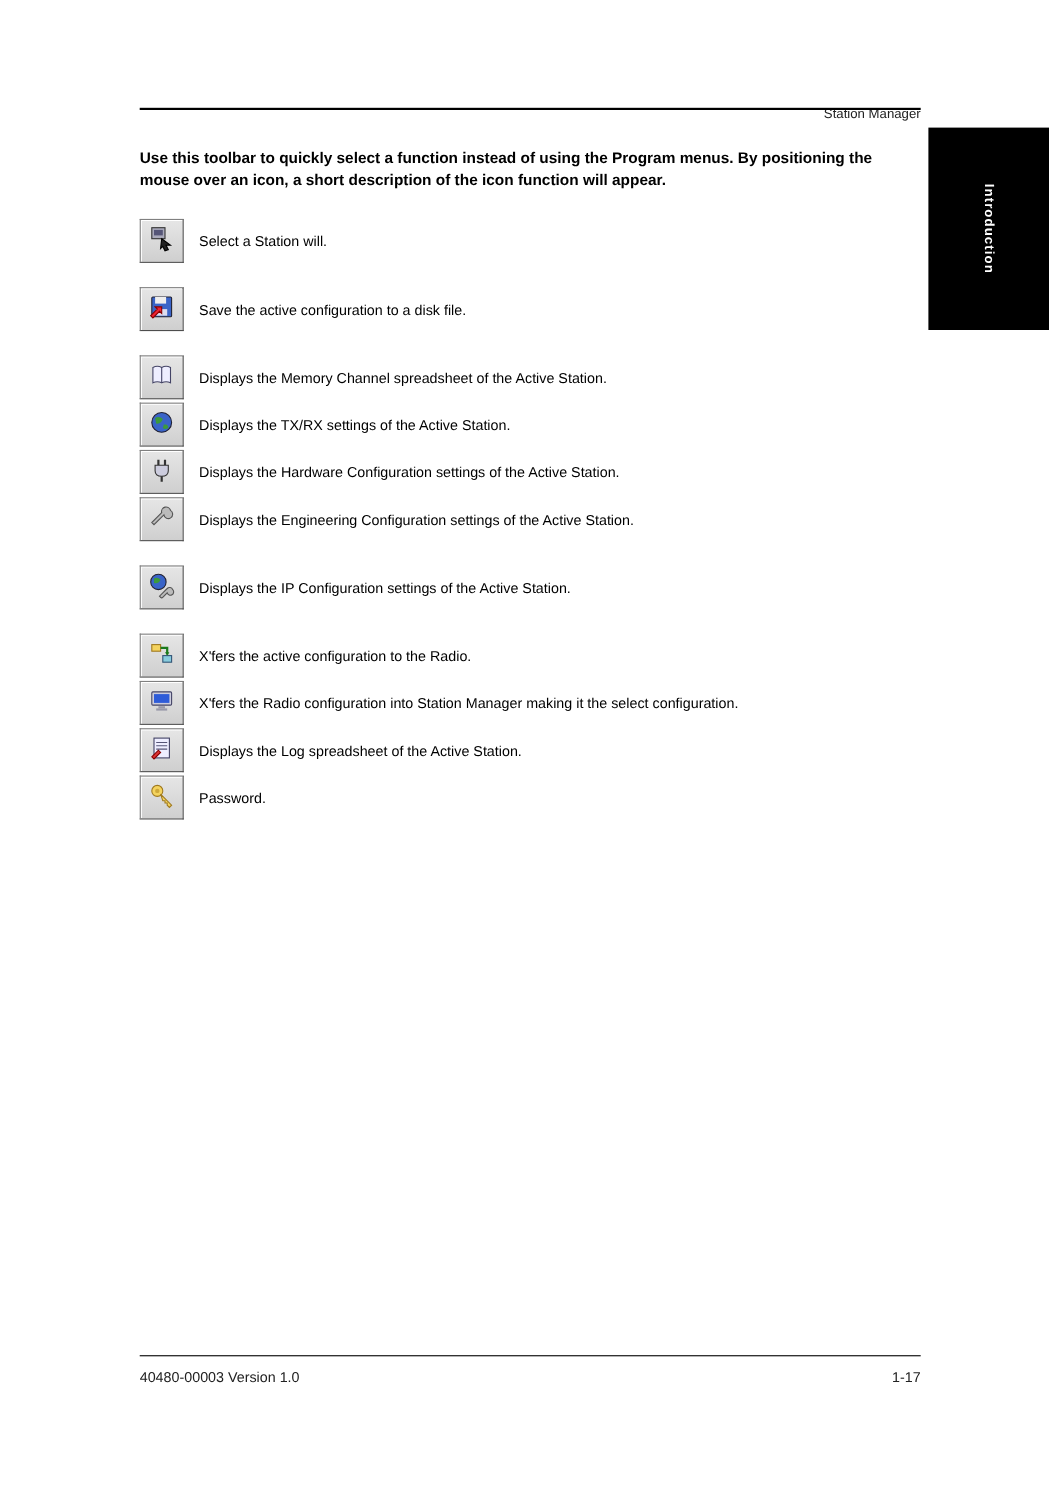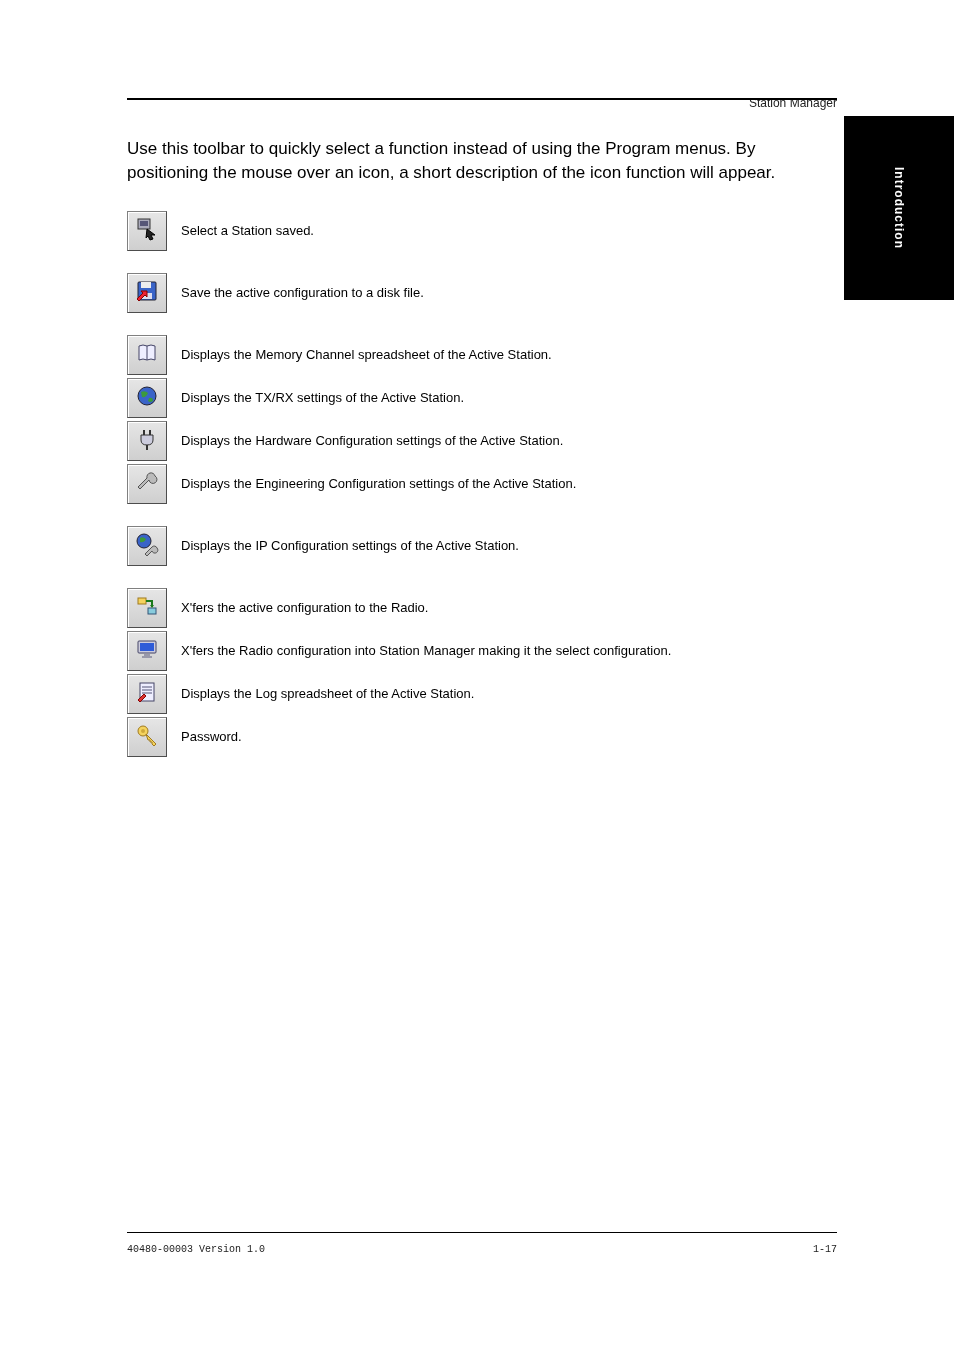--- a/index.html
+++ b/index.html
@@ -56,21 +56,21 @@
   .header-line .left { float: left; }
   .header-line .right { float: right; }
 
   .content {
     position: absolute;
     left: 127px;
     top: 120px;
     width: 710px;
   }
   .intro-block { margin-bottom: 26px; }
-  .intro { font-size: 17px; line-height: 1.4; }
+  .intro { font-size: 14px; line-height: 1.4; font-weight: bold; }
 
   .row {
     display: flex;
     align-items: center;
     margin-bottom: 9px;
   }
   .row.short { margin-bottom: 3px; }
   .row.spaced-after { margin-bottom: 22px; }
 
   .icon-btn {
@@ -89,23 +89,22 @@
   }
   .icon-btn svg { width: 24px; height: 24px; }
 
   .label { font-size: 13px; }
 
   .footer {
     position: absolute;
     left: 127px;
     top: 1244px;
     width: 710px;
-    font-size: 10px;
+    font-size: 13px;
     color: #222;
-    font-family: Liberation Mono, monospace;
   }
   .footer .left { float: left; }
   .footer .right { float: right; }
 </style>
 </head>
 <body>
 
 <div class="page">
 
   <div class="side-tab">
@@ -127,21 +126,21 @@
     <div class="row spaced-after">
       <div class="icon-btn">
         <span>
           <svg viewBox="0 0 24 24">
               <rect x="3" y="2" width="12" height="10" fill="#aab" stroke="#333"></rect>
               <rect x="5" y="4" width="8" height="5" fill="#557"></rect>
               <path d="M12 12 L20 18 L16 18 L18 22 L15 23 L13 19 L11 21 Z" fill="#222" stroke="#000"></path>
             </svg>
         </span>
       </div>
-      <span class="label">Select a Station saved.</span>
+      <span class="label">Select a Station will.</span>
     </div>
 
     <div class="row spaced-after">
       <div class="icon-btn">
         <span>
           <svg viewBox="0 0 24 24">
               <rect x="3" y="3" width="18" height="18" rx="1" fill="#3a64c8" stroke="#223"></rect>
               <rect x="6" y="3" width="10" height="6" fill="#eee"></rect>
               <rect x="7" y="14" width="10" height="6" fill="#dde"></rect>
               <path d="M2 20 L8 14 L6 12 L12 12 L12 18 L10 16 L4 22 Z" fill="#e23" stroke="#800"></path>

